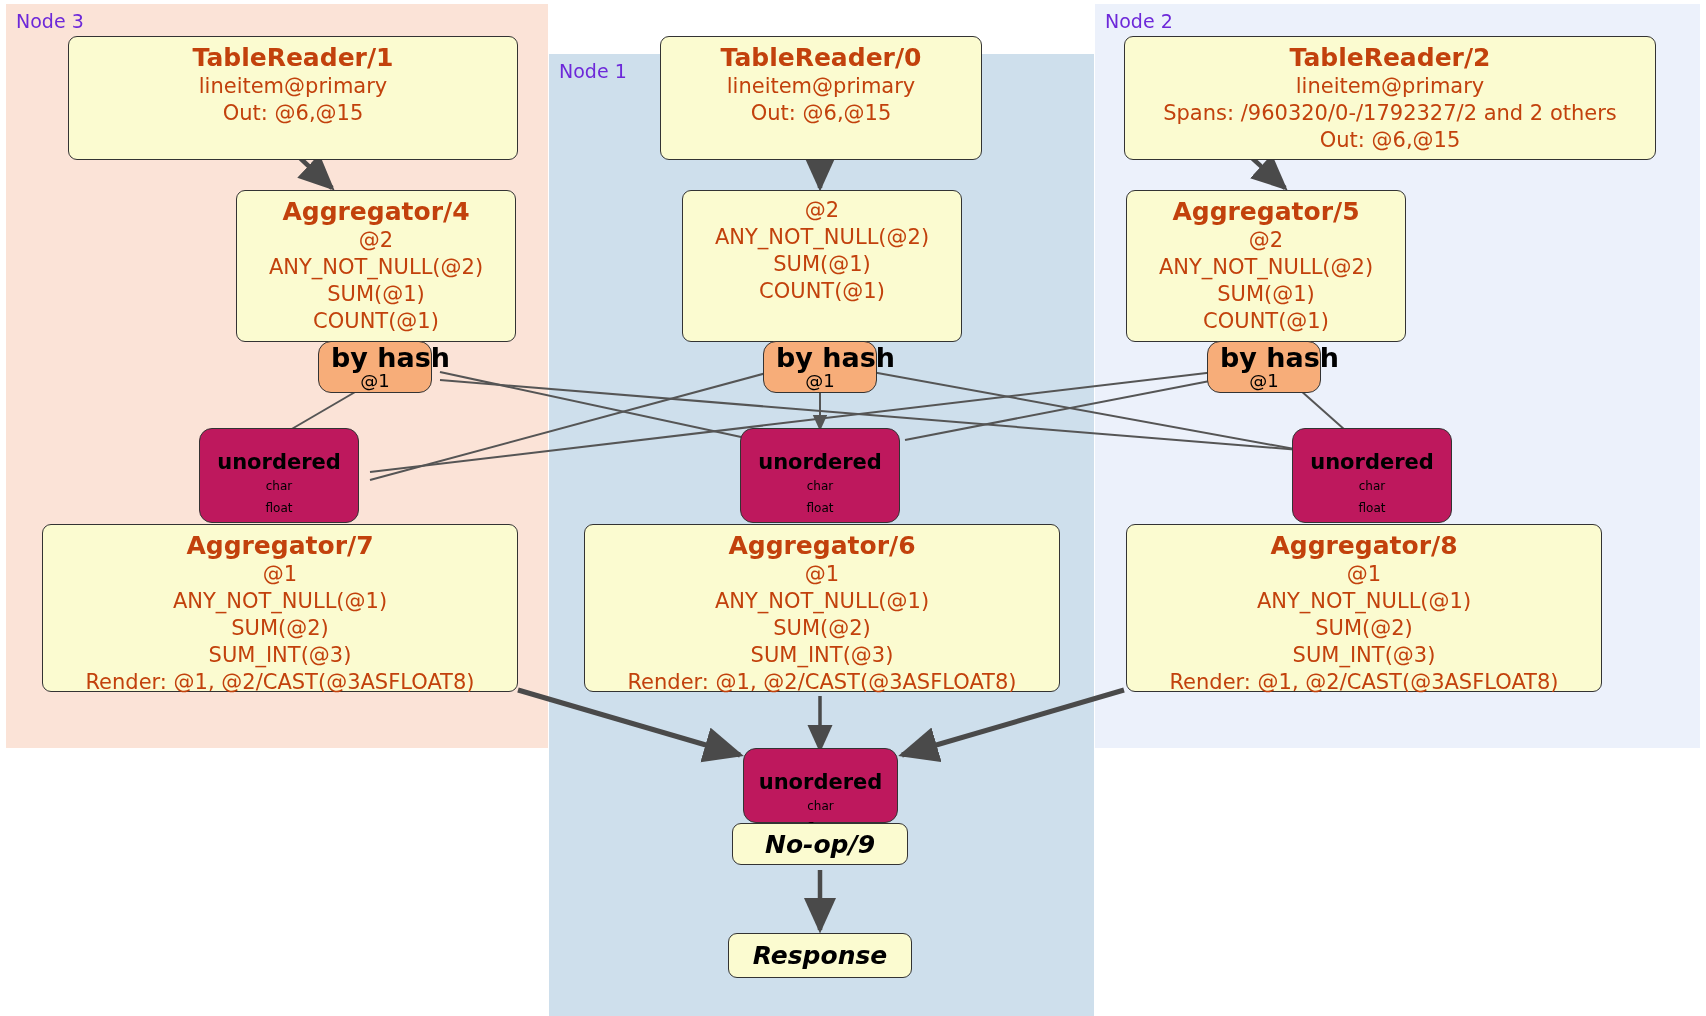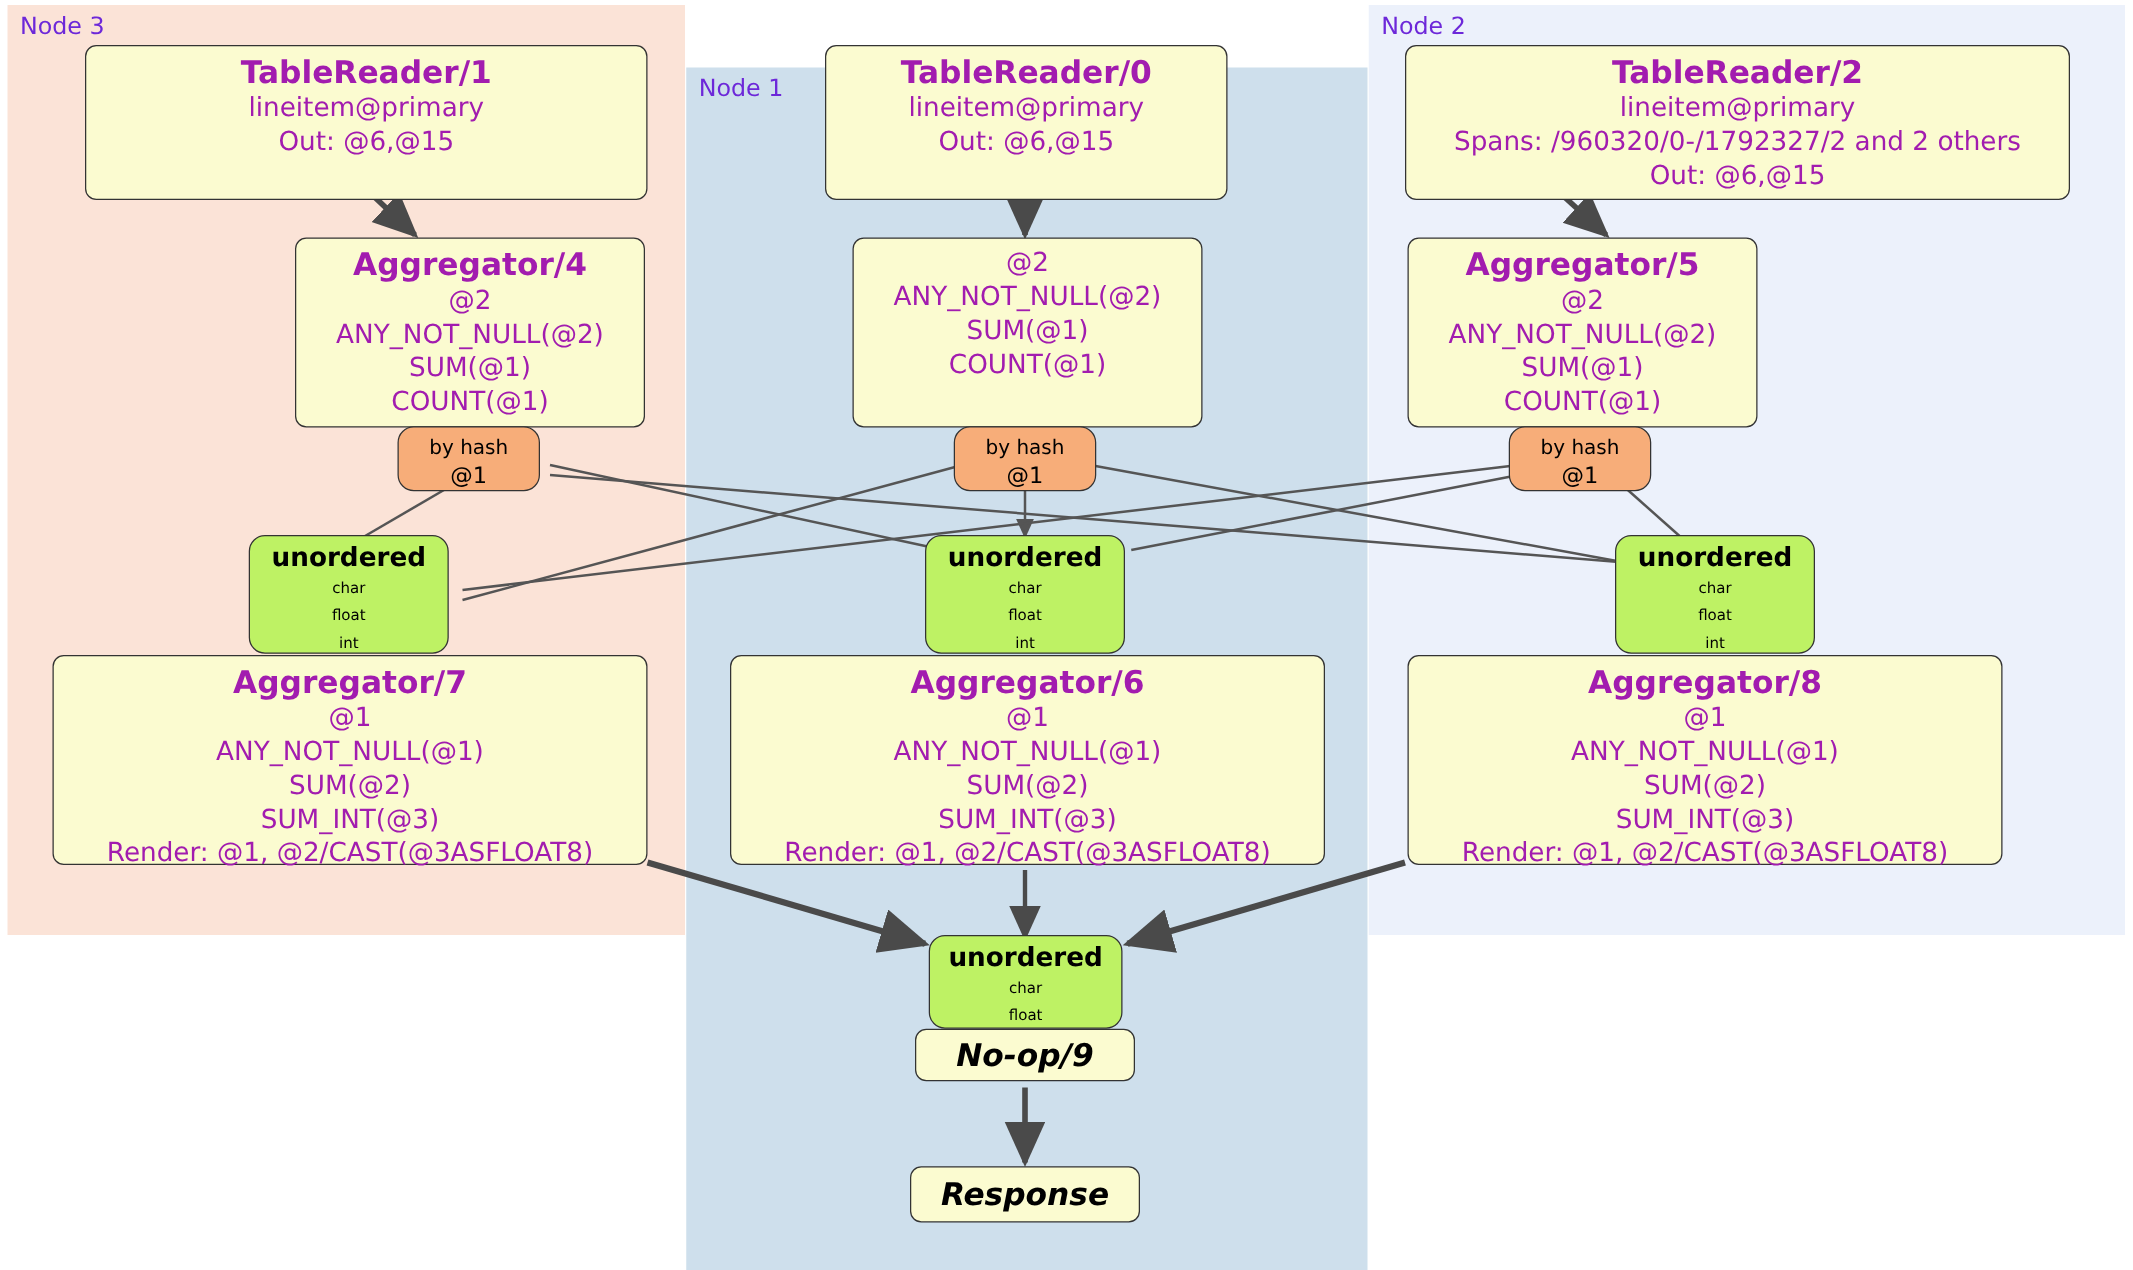--- a/index.html
+++ b/index.html
@@ -39,21 +39,21 @@
     pointer-events: none;
   }
   .proc-box {
     position: absolute;
     box-sizing: border-box;
     background: #fbfbd0;
     border: 1.6px solid #333333;
     border-radius: 9px;
     text-align: center;
     padding: 6px 10px 4px 10px;
-    color: #a21caf;
+    color: #c2410c;
   }
   .proc-title {
     font-weight: bold;
     font-size: 25px;
     line-height: 30px;
     white-space: nowrap;
   }
   .proc-line {
     font-size: 21px;
     line-height: 27px;
@@ -63,38 +63,38 @@
     position: absolute;
     box-sizing: border-box;
     background: #f7ad79;
     border: 1.6px solid #333333;
     border-radius: 13px;
     text-align: center;
     padding: 3px 12px 5px 12px;
     color: #000000;
   }
   .router-hash .r-title {
-    font-weight: normal;
-    font-size: 16px;
+    font-weight: bold;
+    font-size: 27px;
     line-height: 25px;
     white-space: nowrap;
   }
   .router-hash .r-line {
     font-size: 18px;
     line-height: 21px;
     white-space: nowrap;
   }
   .router-unordered {
     position: absolute;
     box-sizing: border-box;
-    background: #bef264;
+    background: #be185d;
     border: 1.6px solid #333333;
     border-radius: 13px;
     text-align: center;
-    padding: 4px 10px 6px 10px;
+    padding: 20px 10px 6px 10px;
     color: #000000;
   }
   .router-unordered .r-title {
     font-weight: bold;
     font-size: 21px;
     line-height: 26px;
     white-space: nowrap;
   }
   .router-unordered .r-line {
     font-size: 12px;

